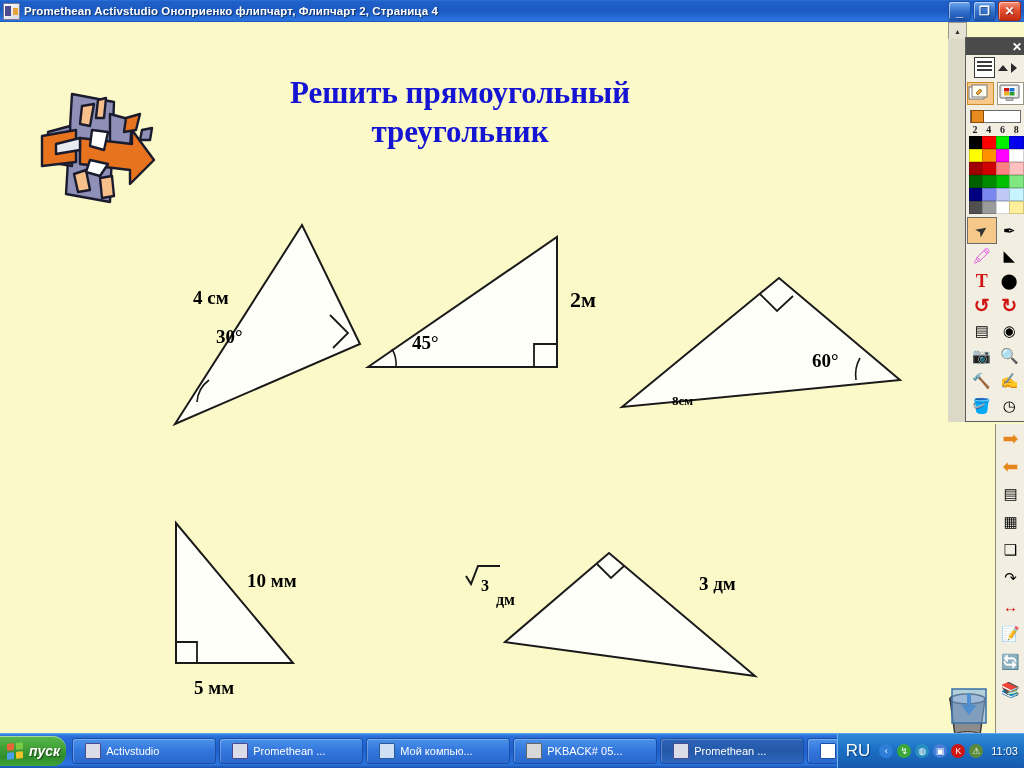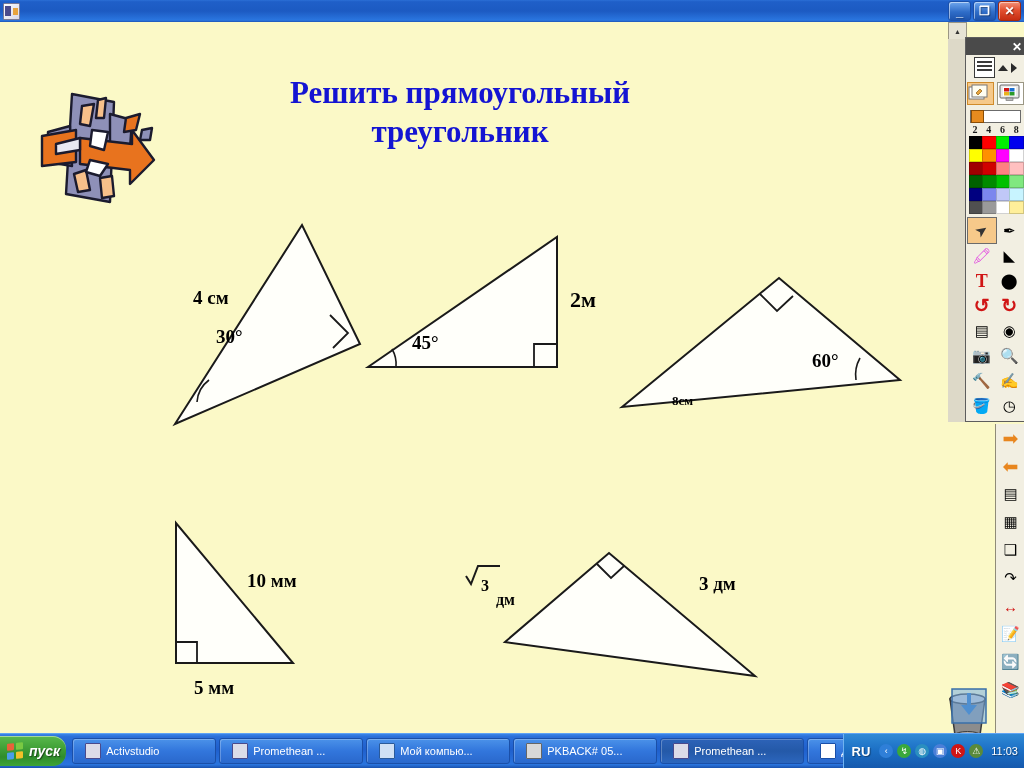--- a/index.html
+++ b/index.html
@@ -146,31 +146,32 @@
     border:1px solid #1a4fa8;border-radius:3px;
     color:#fff;font-size:11px;white-space:nowrap;overflow:hidden;
     box-shadow:inset 1px 1px 0 rgba(255,255,255,.25);
   }
   .task .ti{width:14px;height:14px;flex:0 0 auto;}
   .tray{
     display:flex;align-items:center;gap:5px;height:34px;padding:0 6px 0 8px;
     background:linear-gradient(to bottom,#2f8ad6,#1b6ec4 50%,#1559ad);
     border-left:1px solid #6fb2f0;
   }
-  .ru{color:#fff;font-size:13px;font-weight:bold;margin-right:4px;text-shadow:1px 1px 1px rgba(0,0,0,.4);}
+  .ru{color:#fff;font-size:17px;font-weight:normal;margin-right:4px;text-shadow:1px 1px 1px rgba(0,0,0,.4);}
   .clock{color:#fff;font-size:11px;margin-left:3px;text-shadow:1px 1px 1px rgba(0,0,0,.4);}
   .trayico{width:14px;height:14px;border-radius:50%;display:flex;align-items:center;justify-content:center;font-size:9px;color:#fff;}
 </style>
 </head>
 <body>
 
 <div id="app">
 
   <div class="titlebar">
     <div class="tb-icon"></div>
+    <div class="tb-title">Promethean Activstudio   Оноприенко флипчарт,  Флипчарт 2,  Страница 4</div>
     <div class="tb-spacer"></div>
     <div class="tb-buttons">
       <div class="tb-btn min">
         <span class="g">_</span>
       </div>
       <div class="tb-btn">
         <span class="g">❐</span>
       </div>
       <div class="tb-btn close">
         <span class="g">✕</span>

